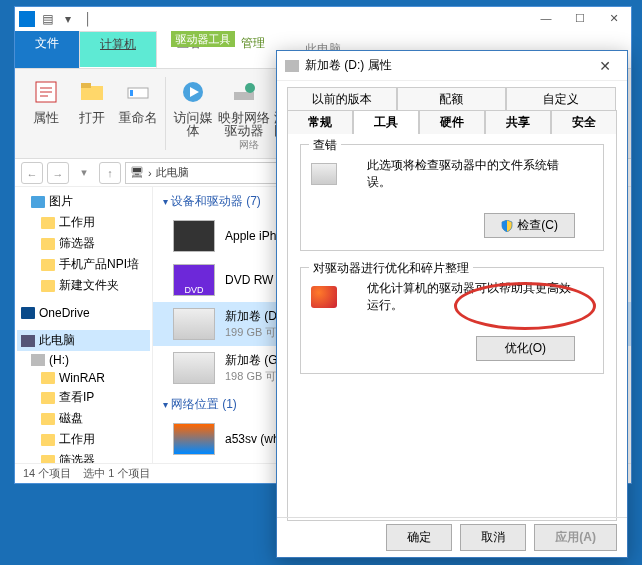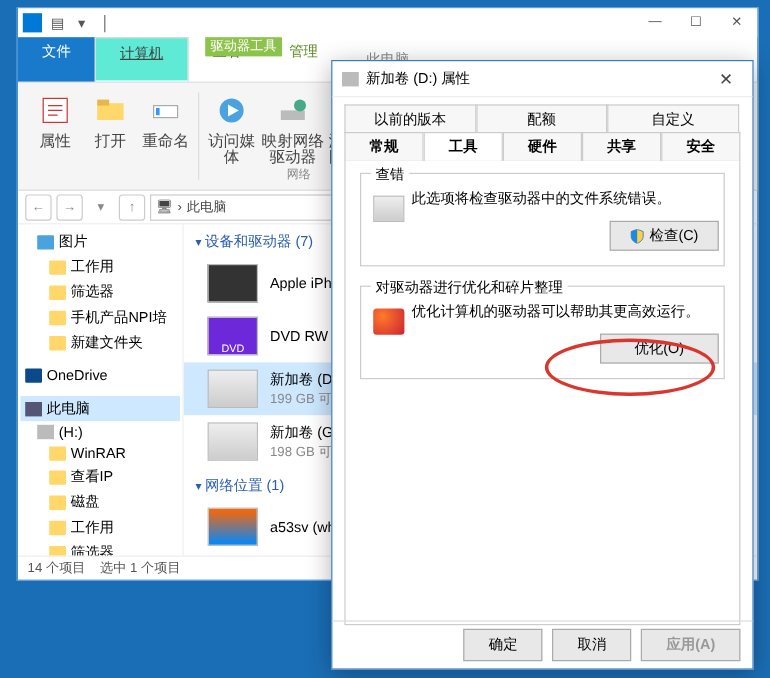--- a/index.html
+++ b/index.html
@@ -66,28 +66,28 @@
 .dlg-title .close { margin-left:auto; width:28px; height:22px; display:flex; align-items:center; justify-content:center; font-size:14px; color:#444; }
 .dlg-body { padding:6px 10px 0; height:436px; }
 .dlg-tabs { display:flex; flex-wrap:wrap; font-size:12px; }
 .dlg-tabs .dt { border:1px solid #ccc; border-bottom:none; padding:3px 0; text-align:center; background:#f7f7f7; margin-bottom:-1px; }
 .dlg-tabs .row1 .dt { width:33.2%; }
 .dlg-tabs .row2 { width:100%; display:flex;font-weight:bold; }
 .dlg-tabs .row2 .dt { width:25%; }
 .dlg-tabs .dt.active { background:#fff; position:relative; z-index:1; }
 .row1{display:flex;width:100%;}
 .tab-page { border:1px solid #ccc; height:388px; padding:10px 12px; }
-.group-box { border:1px solid #ccc; padding:10px 4px 12px; position:relative; margin-bottom:16px; }
+.group-box { border:1px solid #ccc; padding:10px 28px 12px; position:relative; margin-bottom:16px; }
 .group-box .legend { position:absolute; top:-8px; left:8px; background:#fff; padding:0 4px; font-size:12px; }
 .group-box .desc { font-size:12px; margin:2px 0 10px 38px; }
 .group-box .g-ico { position:absolute; left:10px; top:18px; width:26px; height:22px; }
 .group-box .g-ico.drive { background:linear-gradient(#eee,#ccc); border:1px solid #bbb; }
 .group-box .g-ico.defrag { background:radial-gradient(circle at 30% 30%, #ff7a2a, #c23); border-radius:3px; }
 .btn { border:1px solid #aaa; background:#e8e8e8; padding:3px 16px; font-size:12px; display:inline-flex; align-items:center; gap:4px; }
-.btn-row { text-align:right; margin-top:10px; }
+.btn-row { text-align:right; margin-top:22px; }
 .shield { width:12px; height:12px; display:inline-block; }
 .dlg-footer { height:40px; border-top:1px solid #ddd; display:flex; align-items:center; justify-content:flex-end; gap:8px; padding:0 10px; }
 .dlg-footer .btn { padding:4px 20px; }
 .dlg-footer .btn.disabled { color:#999;font-weight:bold; }
 
 
 .red-oval { position:absolute; border:3px solid #d9362e; border-radius:50%; width:142px; height:48px; pointer-events:none; }
 </style>
 </head>
 <body>

